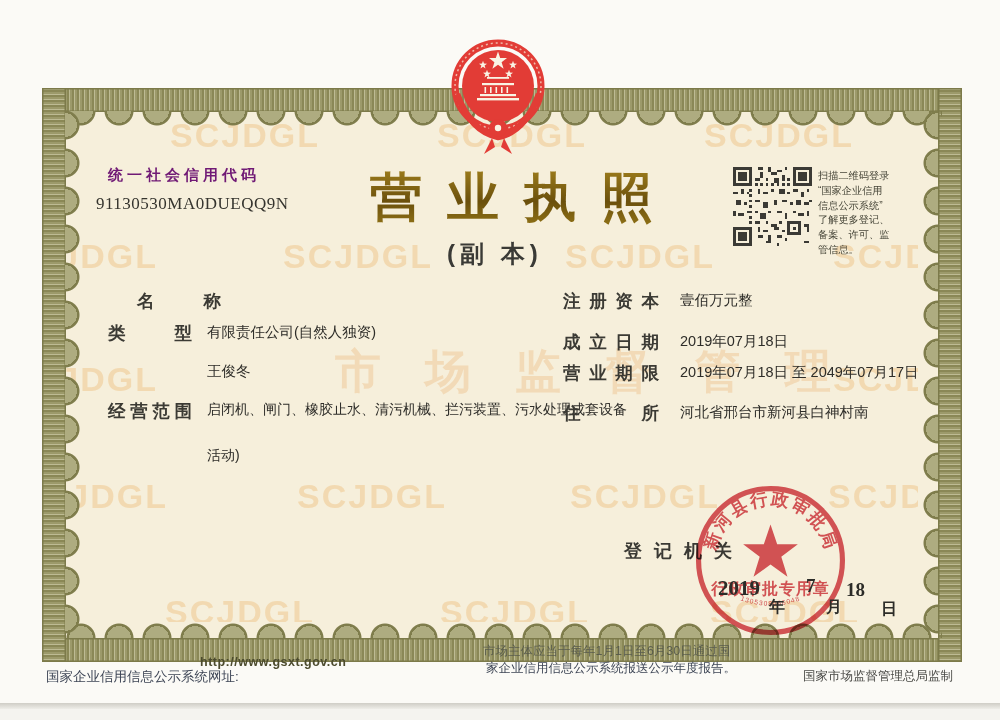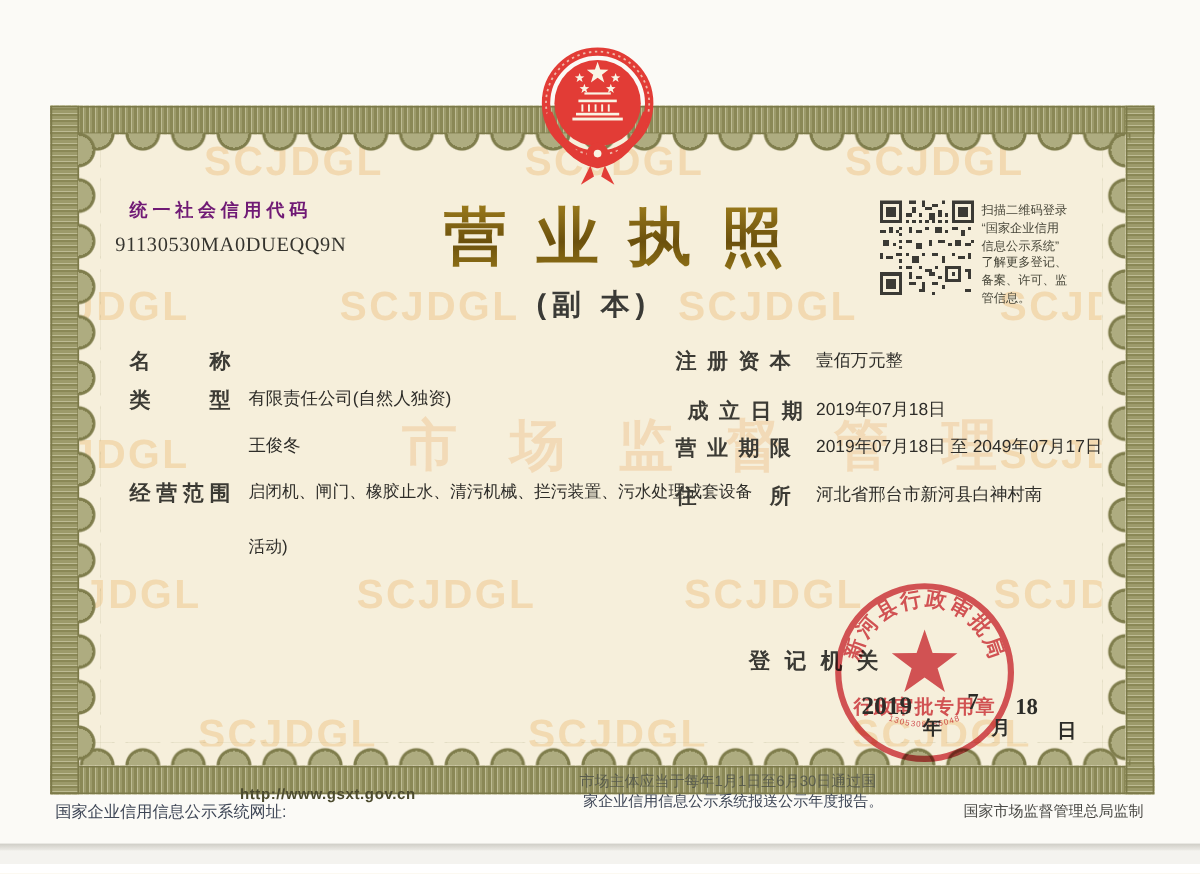--- a/index.html
+++ b/index.html
@@ -248,31 +248,31 @@
 
   <div class="abs qr-caption">
     <div>扫描二维码登录</div>
     <div>“国家企业信用</div>
     <div>信息公示系统”</div>
     <div>了解更多登记、</div>
     <div>备案、许可、监</div>
     <div>管信息。</div>
   </div>
 
-  <div class="flabel l" style="top:289px;">名称</div>
+  <div class="flabel l" style="top:289px;margin-left:29px;">名称</div>
   <div class="flabel l" style="top:321px;">类型</div>
   <div class="fvalue l" style="top:323px;">有限责任公司(自然人独资)</div>
   <div class="fvalue l" style="top:362px;">王俊冬</div>
   <div class="flabel l" style="top:399px;">经营范围</div>
   <div class="scope-line" style="top:401px;">启闭机、闸门、橡胶止水、清污机械、拦污装置、污水处理成套设备</div>
   <div class="scope-line" style="top:447px;">活动)</div>
 
   <div class="flabel r" style="top:289px;">注册资本</div>
   <div class="fvalue r" style="top:291px;">壹佰万元整</div>
-  <div class="flabel r" style="top:330px;margin-left:10px;">成立日期</div>
+  <div class="flabel r" style="top:330px;">成立日期</div>
   <div class="fvalue r" style="top:332px;">2019年07月18日</div>
   <div class="flabel r" style="top:361px;">营业期限</div>
   <div class="fvalue r" style="top:363px;">2019年07月18日 至 2049年07月17日</div>
   <div class="flabel r" style="top:401px;">住所</div>
   <div class="fvalue r" style="top:403px;">河北省邢台市新河县白神村南</div>
 
   <div class="abs reg-label">登记机关</div>
   <span class="dt dt-num" style="left:718px;top:576px;font-size:21px;">2019</span>
   <span class="dt" style="left:769px;top:597px;font-size:16px;">年</span>
   <span class="dt dt-num" style="left:806px;top:575px;font-size:19px;">7</span>

